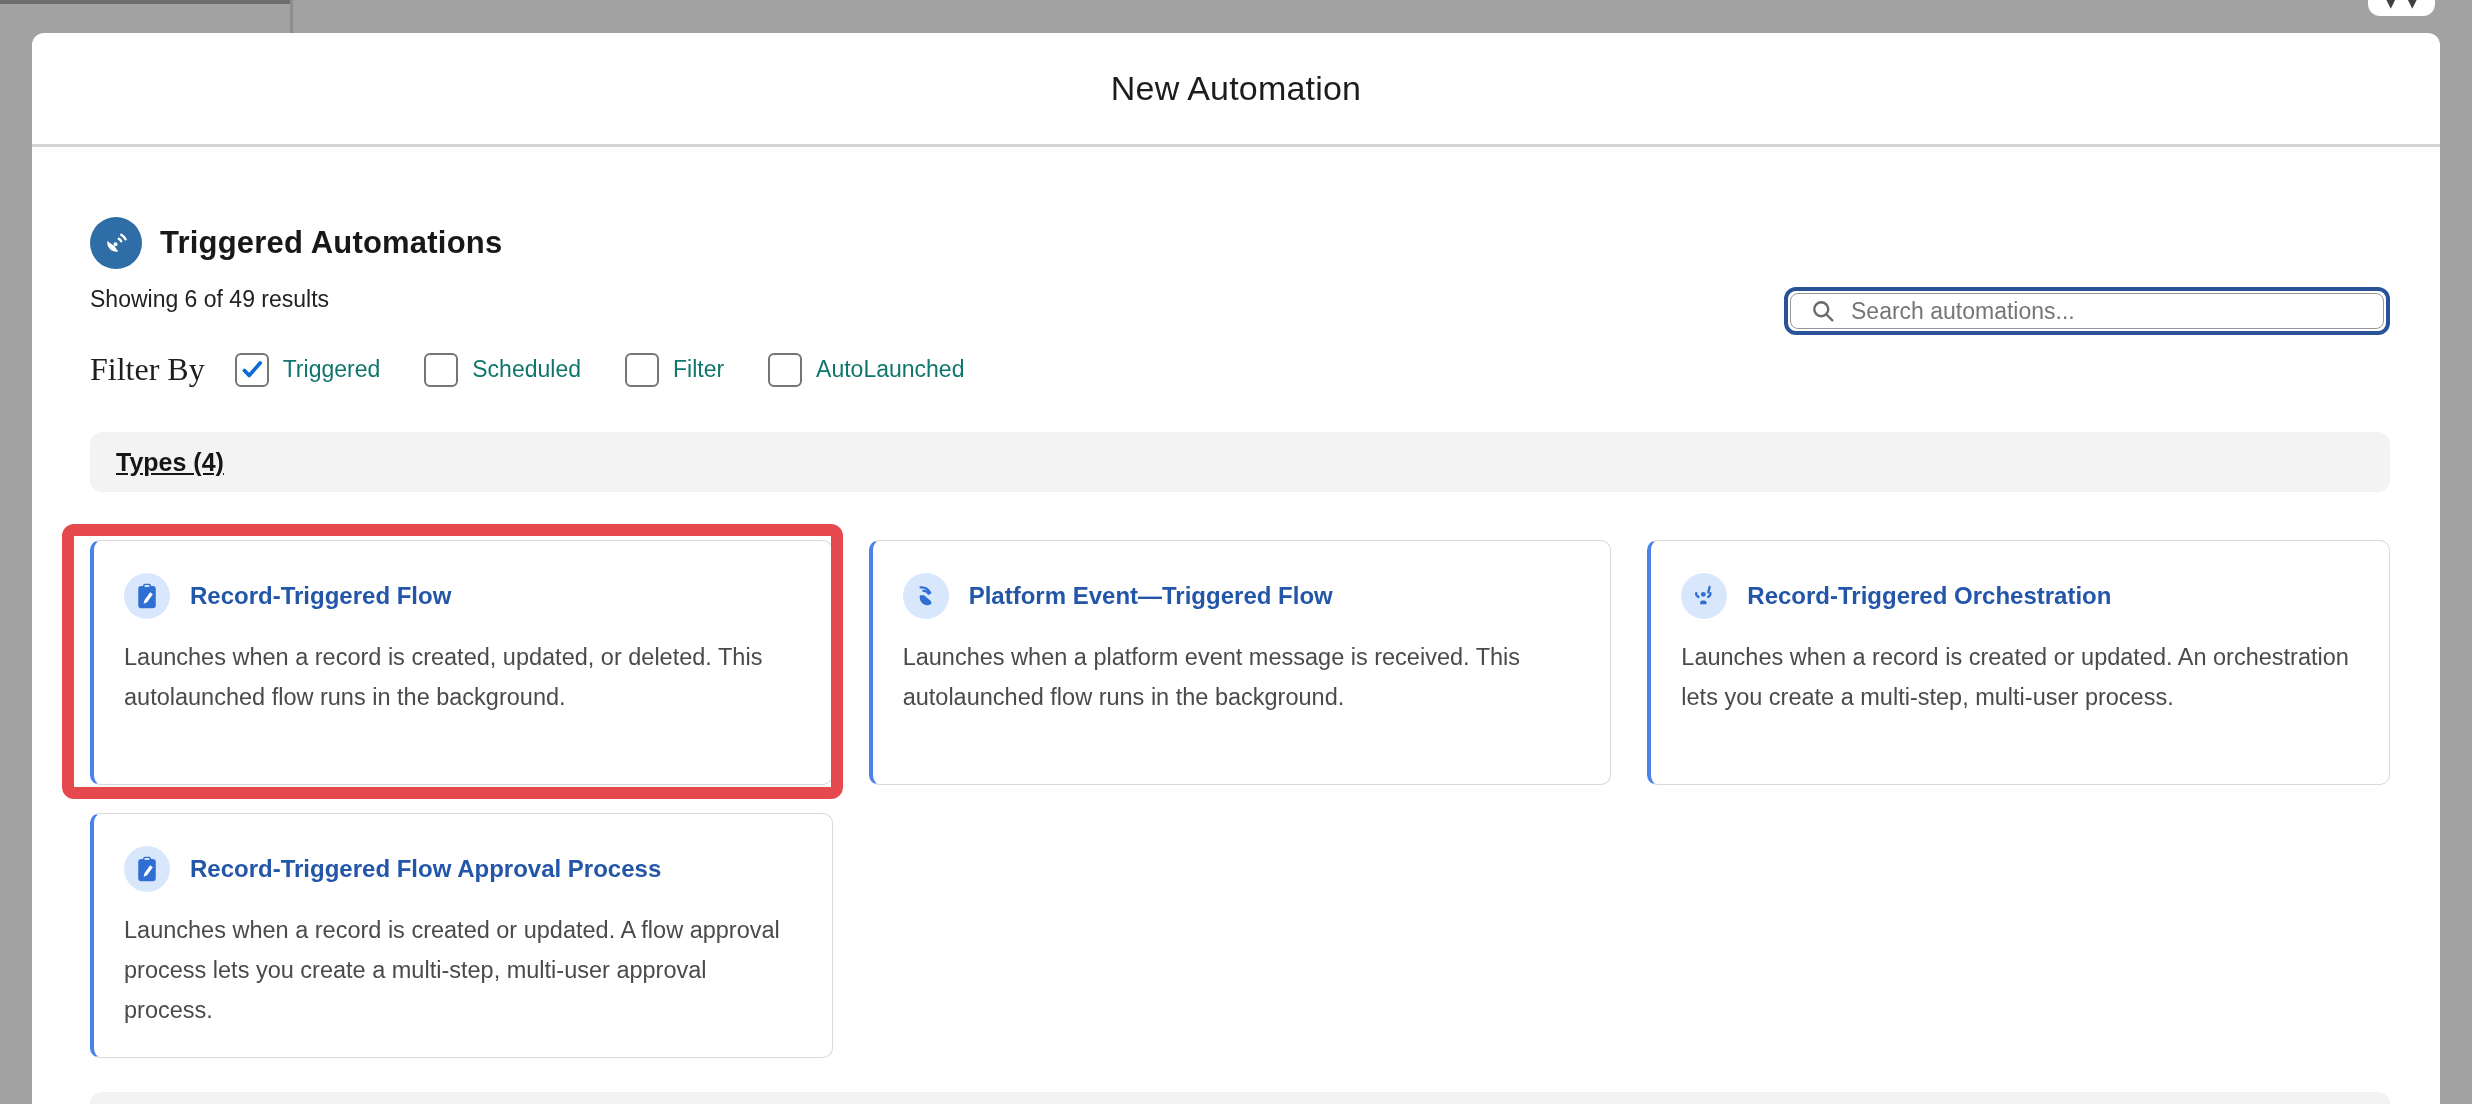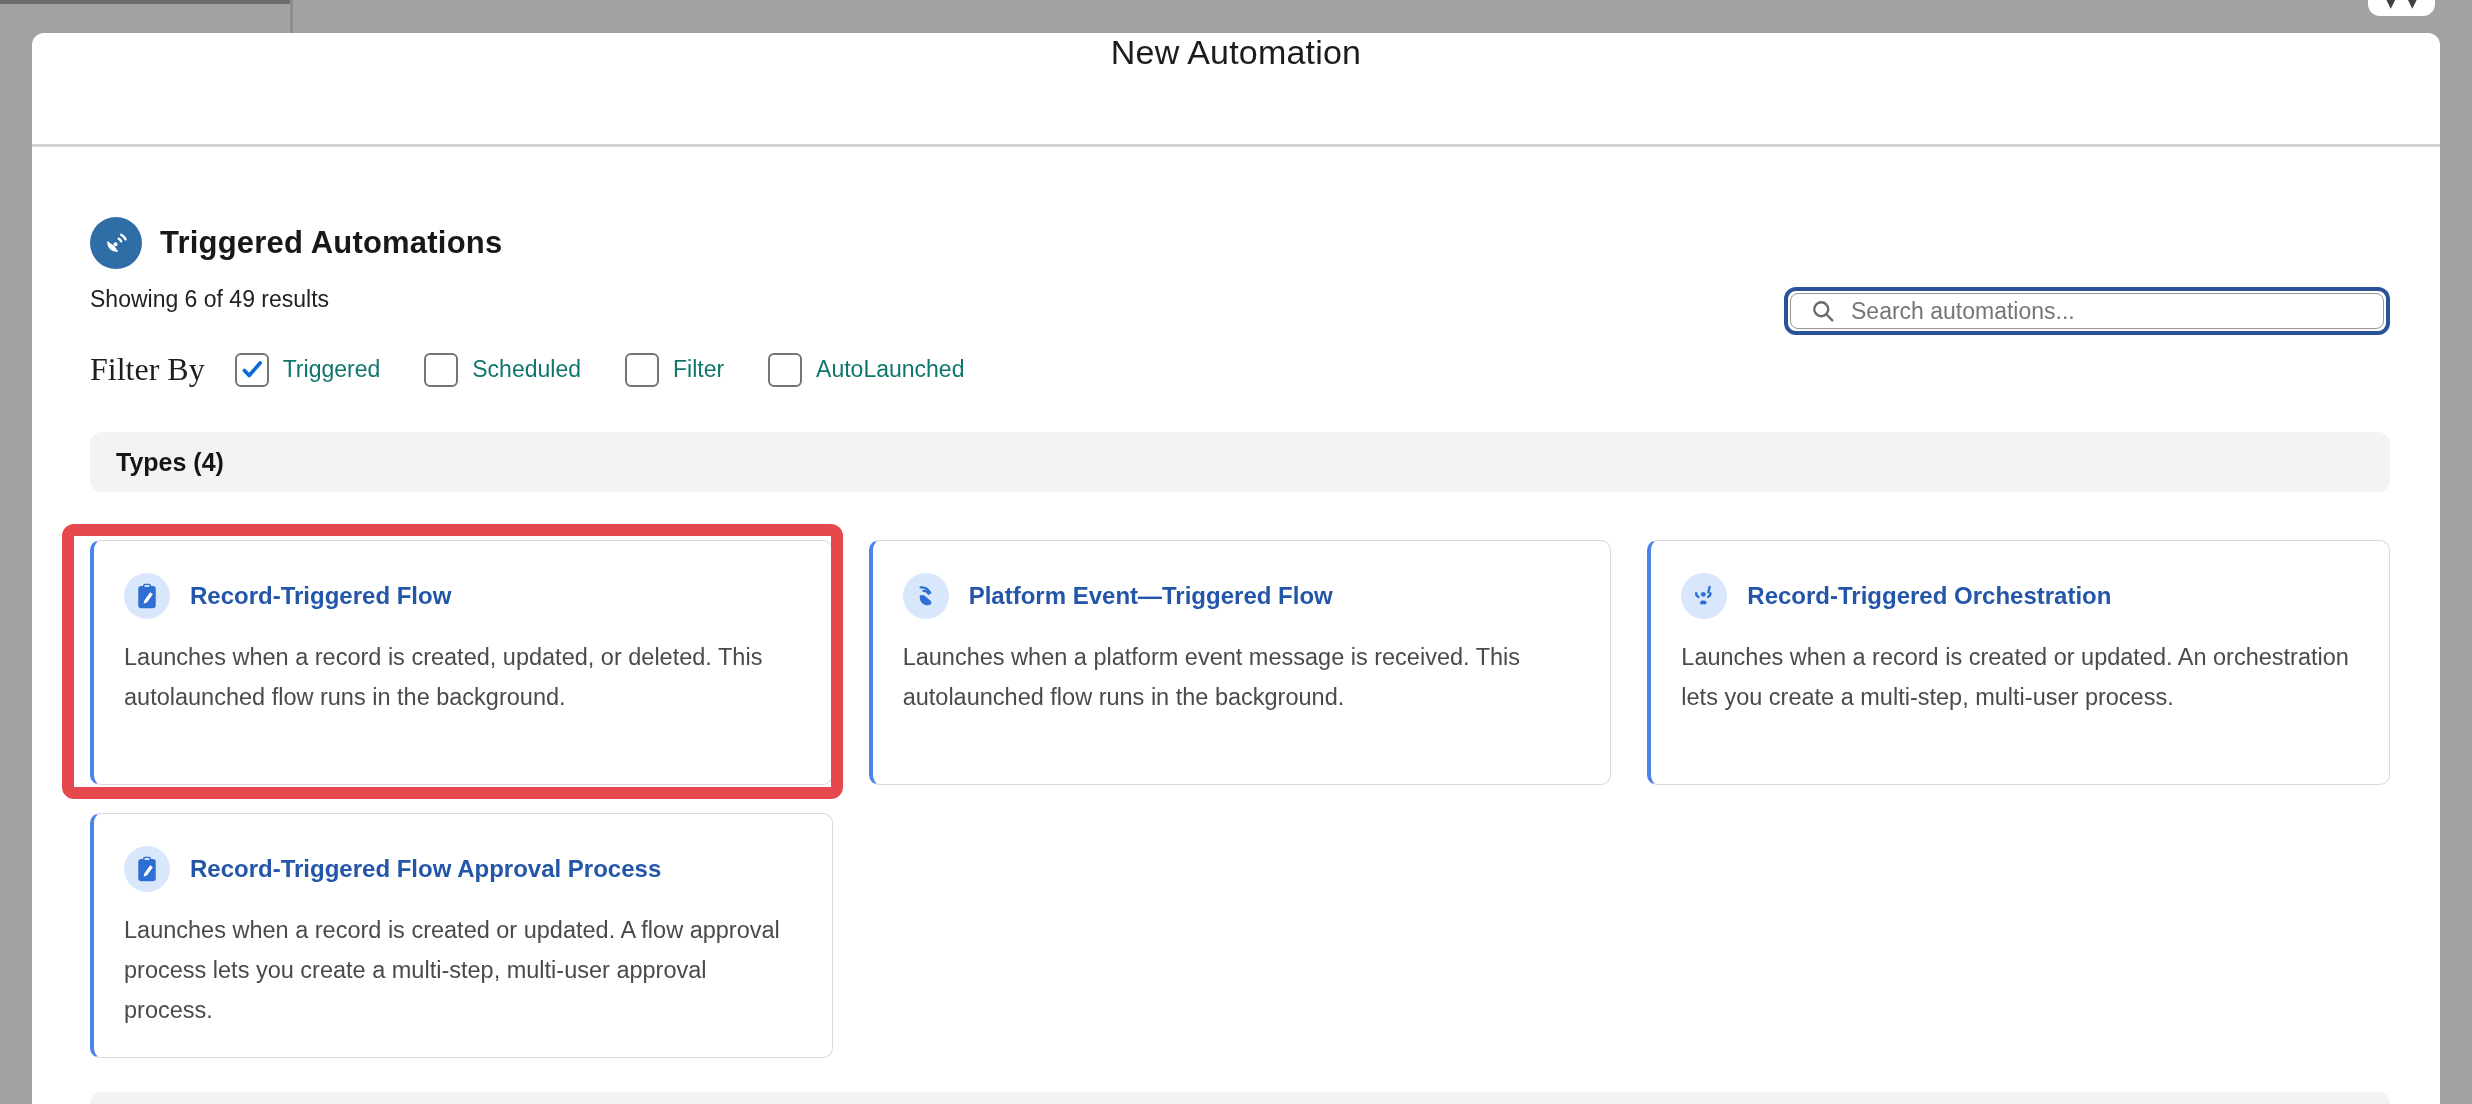--- a/index.html
+++ b/index.html
@@ -47,21 +47,21 @@
   .collapse-pill span{
     color:#3f3f3f;font-size:19px;line-height:19px;margin-top:-7px;
   }
   
   .modal{
     position:absolute;left:32px;top:33px;width:2408px;height:1071px;
     background:#ffffff;border-radius:12px 12px 0 0;
     overflow:hidden;
   }
   .modal-header{
-    height:114px;display:flex;justify-content:center;
+    height:114px;display:flex;align-items:center;justify-content:center;
     border-bottom:3px solid #d4d4d4;
   }
   .modal-title{
     font-size:34px;font-weight:500;color:#1c1c1c;letter-spacing:.2px;
   }
   .modal-body{
     padding:0 50px 0 58px;
   }
   .top-row{
     display:flex;justify-content:space-between;align-items:flex-start;
@@ -111,21 +111,21 @@
     background:#fff;position:relative;flex:0 0 auto;
     display:flex;align-items:center;justify-content:center;
   }
   .cb svg{overflow:visible;}
   .cb-label{font-size:23px;color:#0f766e;}
   .types-bar{
     margin-top:44px;height:60px;background:var(--bar-gray);
     border-radius:12px;display:flex;align-items:center;
     padding:0 26px;
   }
-  .types-title{font-size:25px;font-weight:700;color:#161616;}
+  .types-title{font-size:25px;font-weight:700;color:#161616;text-decoration:underline;}
   .cards-grid{
     margin-top:48px;
     display:grid;grid-template-columns:repeat(3,1fr);
     column-gap:36px;row-gap:28px;
   }
   .card{
     position:relative;
     background:#fff;
     border:1px solid var(--card-border);
     border-left:4px solid var(--stripe-blue);

